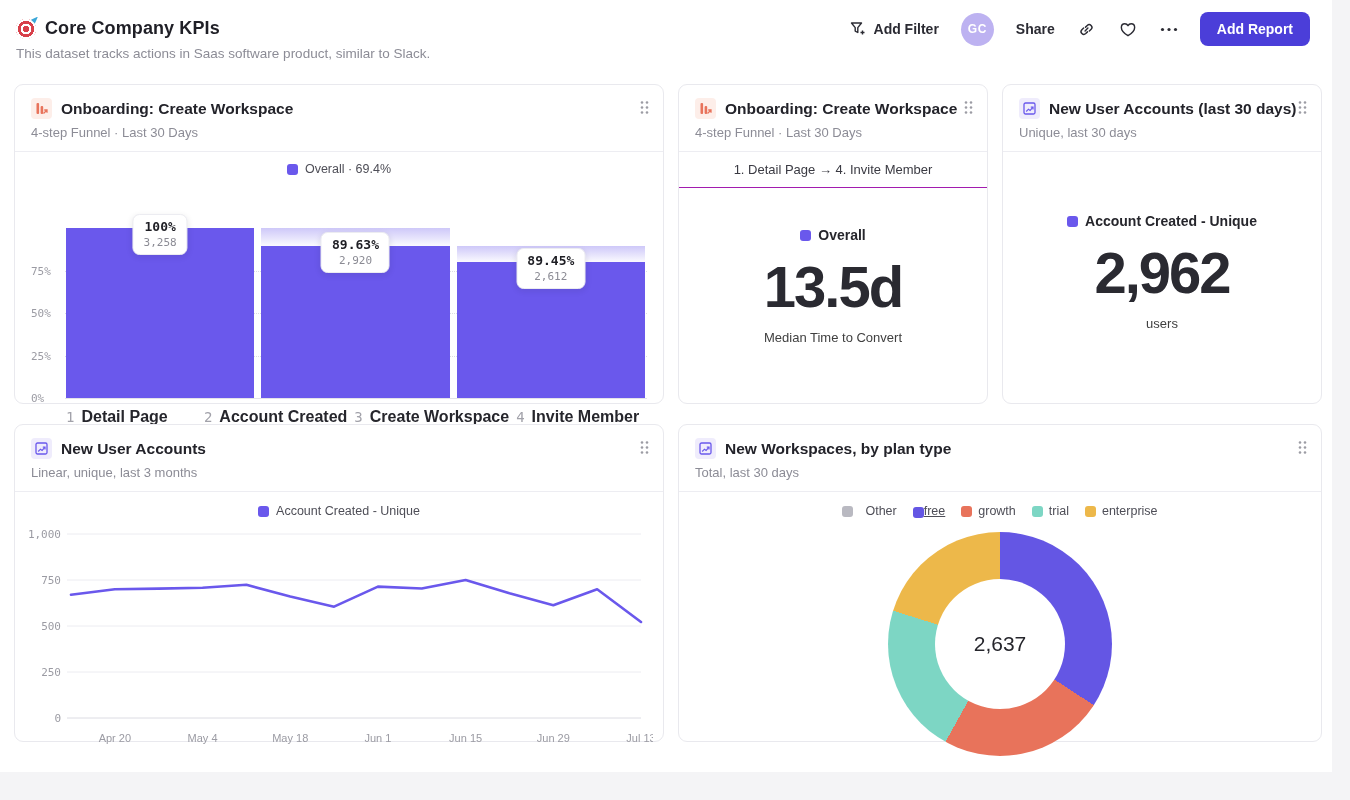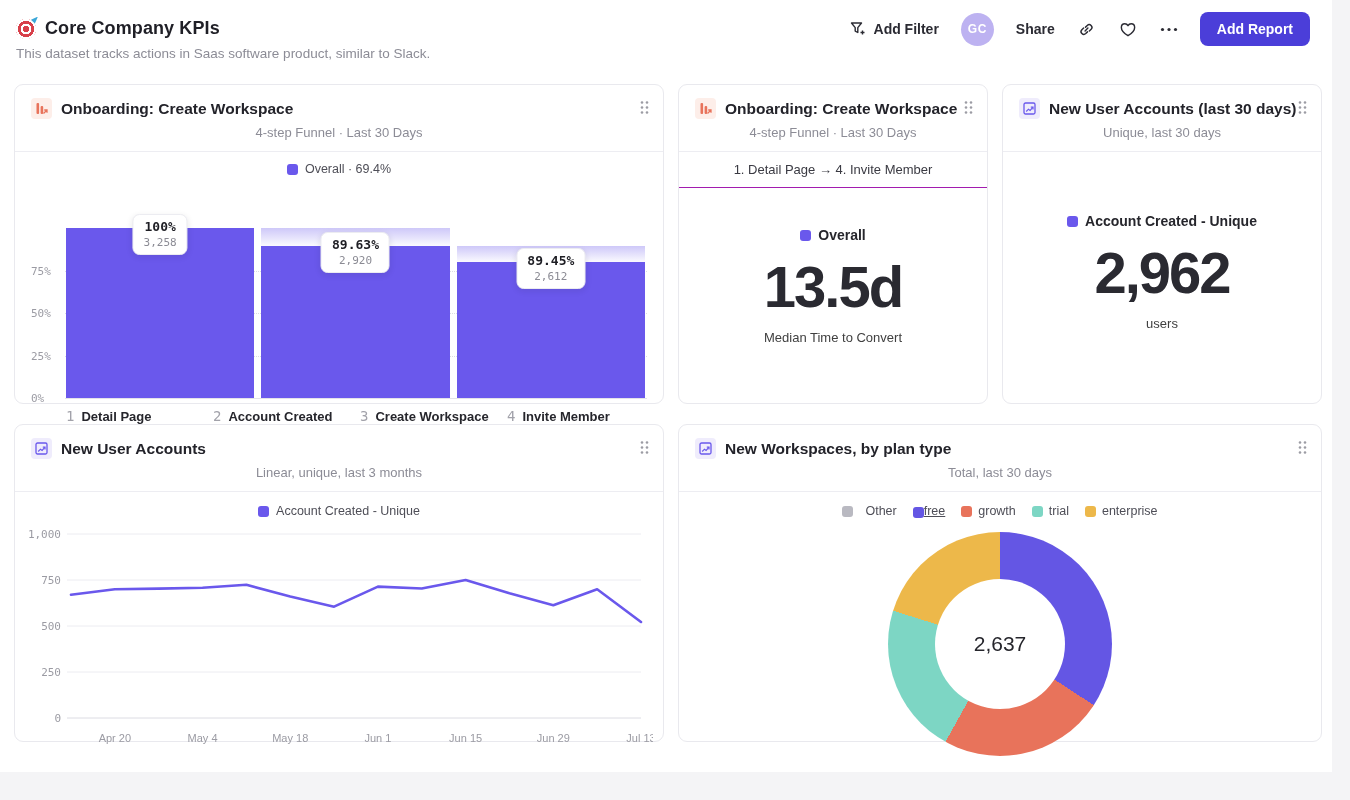--- a/index.html
+++ b/index.html
@@ -26,21 +26,21 @@
     border-radius:8px; padding:9px 17px; cursor:pointer; }
 
   
   .card { position:absolute; background:#fff; border:1px solid #e9e9ee; border-radius:9px; }
   .card-hd { padding:13px 16px 11px 16px; border-bottom:1px solid #ededf2; position:relative; }
   .card-title-row { display:flex; align-items:center; gap:9px; }
   .card-icon { width:21px; height:21px; border-radius:4px; display:flex; align-items:center; justify-content:center; flex:0 0 auto; }
   .card-icon.funnel { background:#fdeee9; }
   .card-icon.line { background:#efecfc; }
   .card-title { font-size:15.5px; font-weight:700; color:#23232a; }
-  .card-sub { margin-top:6px; font-size:13px; color:#8c8c96;text-align:center; }
+  .card-sub { margin-top:6px; font-size:13px; color:#8c8c96; }
   .drag { position:absolute; right:13px; top:15px; cursor:grab; }
   .legend-row { display:flex; align-items:center; justify-content:center; gap:7px; font-size:12.5px; color:#4e4e57; }
   .sq { width:11px; height:11px; border-radius:3px; background:#6a58ec; flex:0 0 auto; }
 
   
   #funnel-body { padding:10px 16px 0 16px; }
   #funnel-plot { position:relative; height:214px; margin-top:8px; }
   .gridline { position:absolute; left:34px; right:0; border-top:1px dotted #dcdce3; }
   .gridline.base { border-top:1px solid #e3e3e9; }
   .ytick { position:absolute; left:0; transform:translateY(-50%); font-family:"DejaVu Sans Mono", monospace;
@@ -49,21 +49,21 @@
   .fcol { flex:1; position:relative; }
   .fbar { position:absolute; bottom:0; left:0; right:0; background:#6a58ec; }
   .ffade { position:absolute; left:0; right:0; background:linear-gradient(180deg, rgba(106,88,236,.33), rgba(106,88,236,.03)); }
   .flabel { position:absolute; left:50%; transform:translateX(-50%); background:#fff; border:1px solid #ececf1;
     border-radius:7px; box-shadow:0 2px 6px rgba(30,30,40,.10); padding:4px 10px 5px; text-align:center; white-space:nowrap; }
   .flabel .pct { font-family:"DejaVu Sans Mono", monospace; font-size:13px; font-weight:700; color:#1e1e24; }
   .flabel .cnt { font-family:"DejaVu Sans Mono", monospace; font-size:11px; color:#8b8b94; margin-top:2px; }
   #funnel-xlabels { display:flex; gap:7px; margin:10px 0 0 35px; padding-bottom:6px; }
   .fxl { flex:1; display:flex; align-items:baseline; gap:7px; }
   .fxl .idx { font-family:"DejaVu Sans Mono", monospace; font-size:14px; color:#a2a2aa; }
-  .fxl .nm { font-size:13px; font-weight:700; color:#26262c; white-space:nowrap;text-align:center; }
+  .fxl .nm { font-size:16px; font-weight:700; color:#26262c; white-space:nowrap;text-align:center; }
 
   
   .range-row { text-align:center; font-size:13px; color:#3a3a42; padding:10px 0; border-bottom:1px solid #a21caf; }
   .metric-body { display:flex; flex-direction:column; align-items:center; justify-content:center; }
   .big-num { font-size:58px; font-weight:800; color:#2a2a31; letter-spacing:-2px; margin-top:10px; }
   .metric-cap { font-size:13px; color:#404040; margin-top:10px; }
 
   
   #line-body { padding:12px 10px 0 10px; }
   

